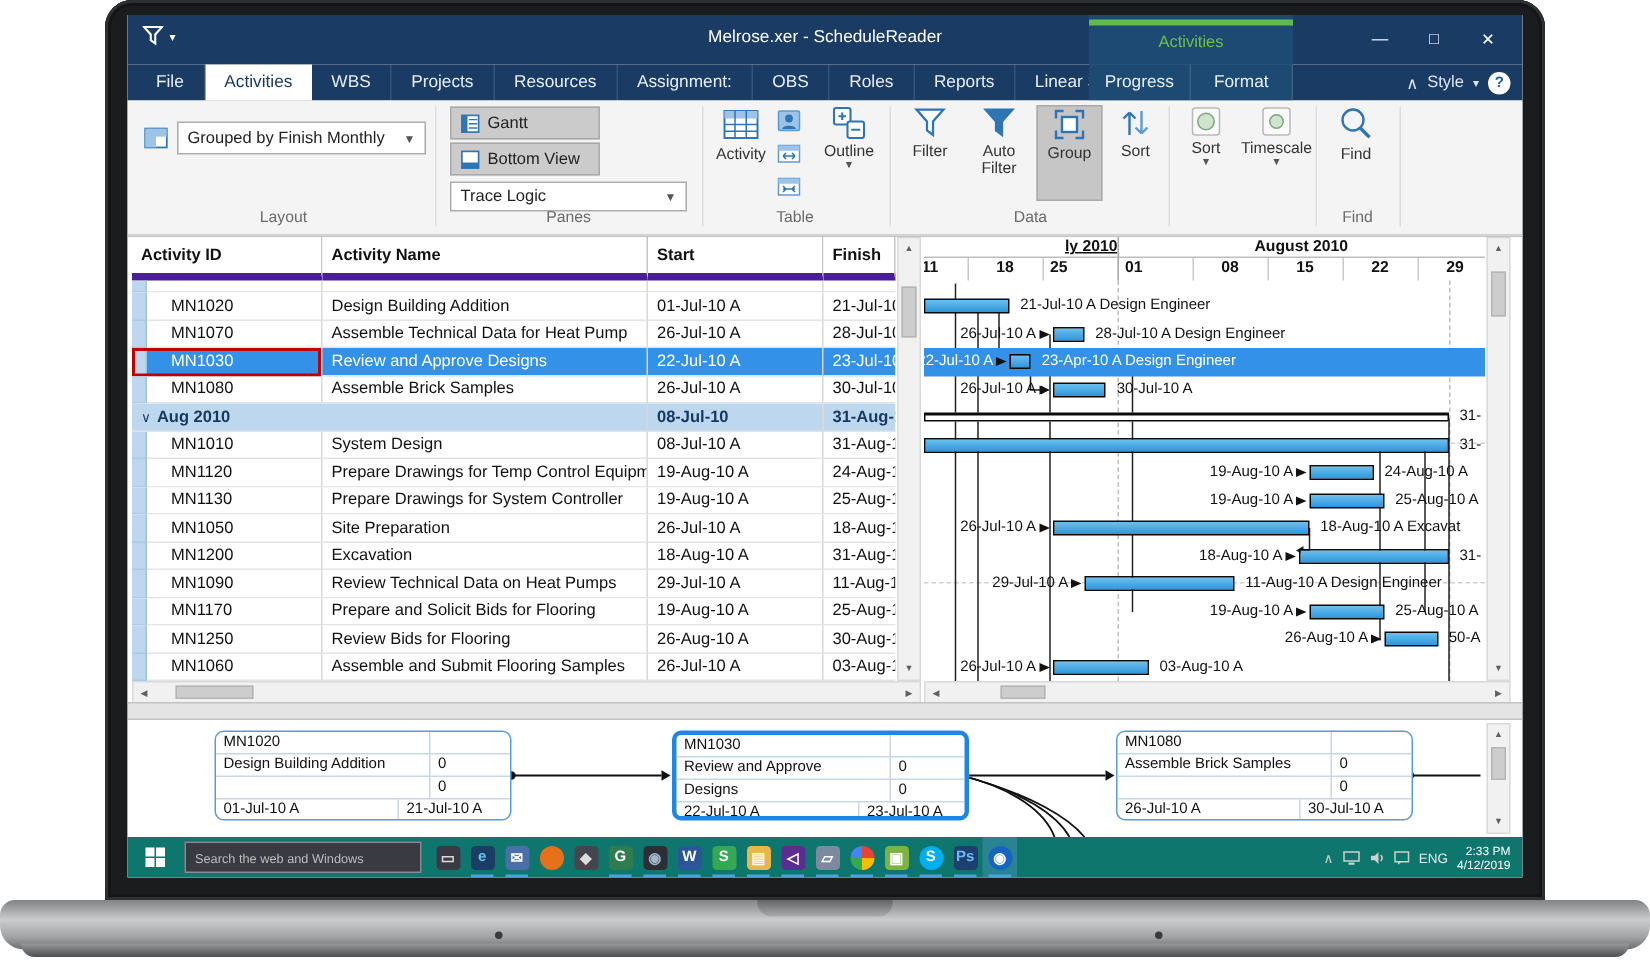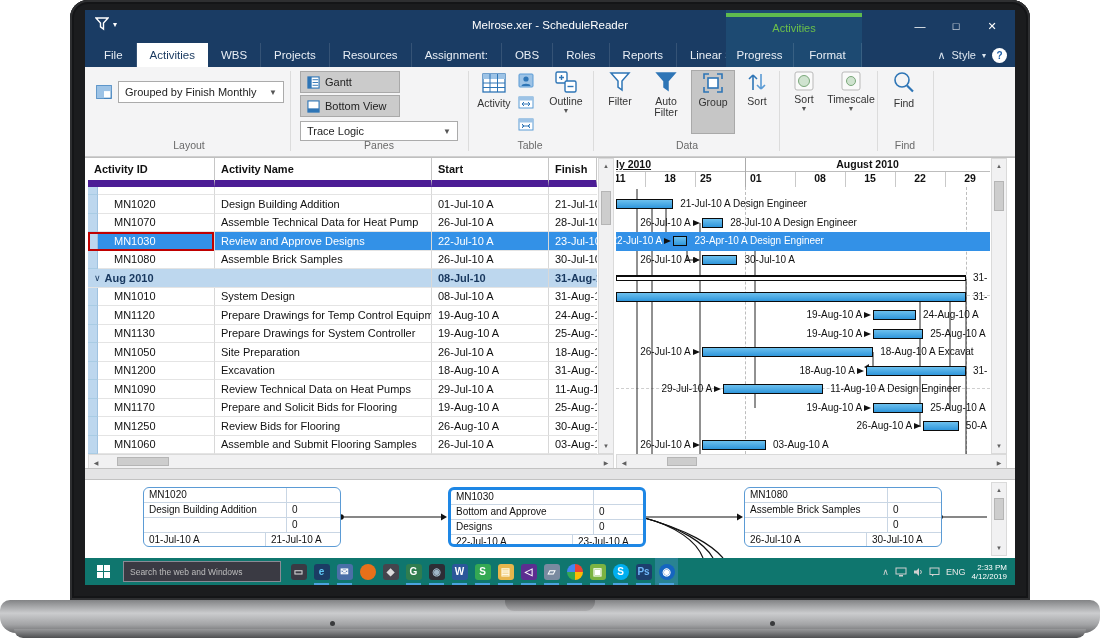--- a/index.html
+++ b/index.html
@@ -54,21 +54,21 @@
   .bigbtn{position:absolute;top:3px;width:46px;height:64px;display:flex;flex-direction:column;align-items:center;
           font-size:10.5px;color:#333;text-align:center;}
   .bigbtn .blabel{line-height:11px;margin-top:2px;}
   .bigbtn.pressed{background:#C6C6C6;border:1px solid #A9A9A9;}
   .bigbtn .dn{font-size:7px;color:#555;line-height:7px;}
   .mini-icon{position:absolute;width:18px;height:16px;}
 
   
   .mainarea{position:absolute;left:0;top:147px;width:930px;height:311px;background:#fff;border-top:1px solid #BFBFBF;}
   .thdr{position:absolute;top:0;height:29px;font-size:11px;font-weight:bold;color:#111;
-        display:flex;align-items:center;padding-left:6px;border-right:1px solid #C6C6C6;border-bottom:7px solid #4c1d95;background:#fff;}
+        display:flex;align-items:center;padding-left:6px;border-right:1px solid #C6C6C6;border-bottom:5px solid #4c1d95;background:#fff;}
   .trows{position:absolute;left:3px;top:29px;width:509px;height:267px;overflow:hidden;}
   .trow{display:flex;height:18.5px;position:relative;background:#fff;}
   .tcell{font-size:11px;color:#111;display:flex;align-items:center;padding-left:6px;overflow:hidden;white-space:nowrap;
          border-right:1px solid #D8D8D8;border-bottom:1px solid #E4E4E4;}
   .strip{width:10px;background:#BDD7EE;border-right:1px solid #9FC2E0;border-bottom:1px solid #A9CCE4;}
   .c-id{width:117px;padding-left:16px;}
   .c-name{width:217px;}
   .c-start{width:117px;}
   .c-fin{flex:1;border-right:none;}
   .trow.selected .tcell{background:#3391E7;color:#fff;}
@@ -433,21 +433,21 @@
         </div>
 
       <div class="vsb" style="left:513px;top:0;height:296px;">
         <div class="sb-arrow" style="top:0;">▲</div>
         <div class="sb-thumb" style="left:2px;top:32px;width:10px;height:34px;"></div>
         <div class="sb-arrow" style="bottom:0;">▼</div>
       </div>
 
       <div class="gantt">
         <div id="gantt-header">
-            <div class="g-moncell" style="left: 0px; width: 129px; text-align: left; text-decoration: underline;">ly 2010</div>
+            <div class="g-moncell" style="left: 0px; width: 129px; text-align: right; text-decoration: underline;">ly 2010</div>
             <div class="g-moncell" style="left: 129px; width: 245px; text-align: center;">August 2010</div>
             <div class="g-week" style="left: -16px; width: 40px; text-align: center;">11</div>
             <div class="g-week" style="left: 34px; width: 40px; text-align: center;">18</div>
             <div class="g-week" style="left: 84px; width: 40px; text-align: left;">25</div>
             <div class="g-week" style="left: 134px; width: 40px; text-align: left;">01</div>
             <div class="g-week" style="left: 184px; width: 40px; text-align: center;">08</div>
             <div class="g-week" style="left: 234px; width: 40px; text-align: center;">15</div>
             <div class="g-week" style="left: 284px; width: 40px; text-align: center;">22</div>
             <div class="g-week" style="left: 334px; width: 40px; text-align: center;">29</div>
             <div class="g-tick" style="left: 29px;"></div>
@@ -621,21 +621,21 @@
               <div class="tbx-cell tbx-date">01-Jul-10 A</div>
               <div class="tbx-cell tbx-date2">21-Jul-10 A</div>
             </div>
           </div>
           <div class="tbox selected" style="left: 363px;">
             <div class="tbx-row" style="top: 0px;">
               <div class="tbx-cell tbx-name">MN1030</div>
               <div class="tbx-cell tbx-val"></div>
             </div>
             <div class="tbx-row" style="top: 15px;">
-              <div class="tbx-cell tbx-name">Bottom and Approve</div>
+              <div class="tbx-cell tbx-name">Review and Approve</div>
               <div class="tbx-cell tbx-val">0</div>
             </div>
             <div class="tbx-row" style="top: 30px;">
               <div class="tbx-cell tbx-name">Designs</div>
               <div class="tbx-cell tbx-val">0</div>
             </div>
             <div class="tbx-row" style="top: 45px;">
               <div class="tbx-cell tbx-date">22-Jul-10 A</div>
               <div class="tbx-cell tbx-date2">23-Jul-10 A</div>
             </div>

